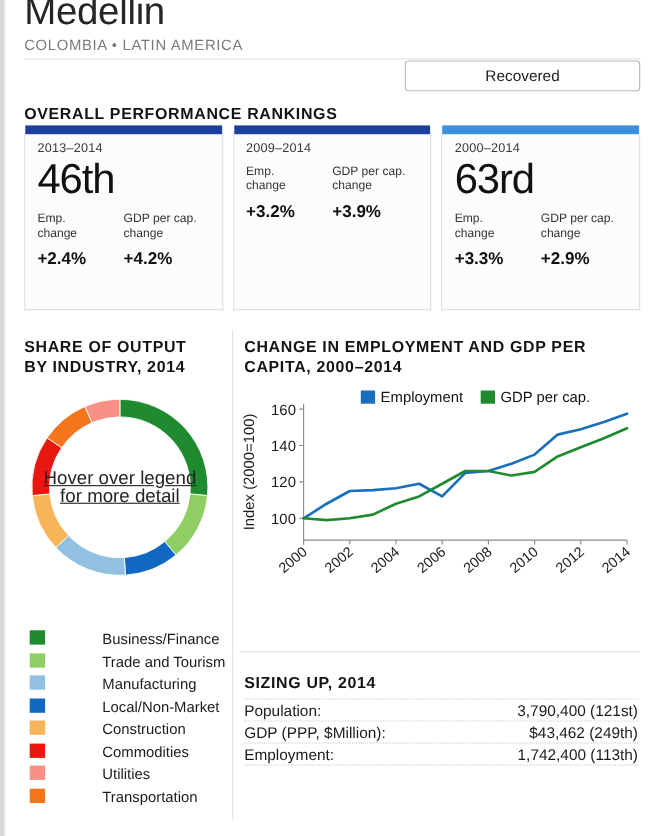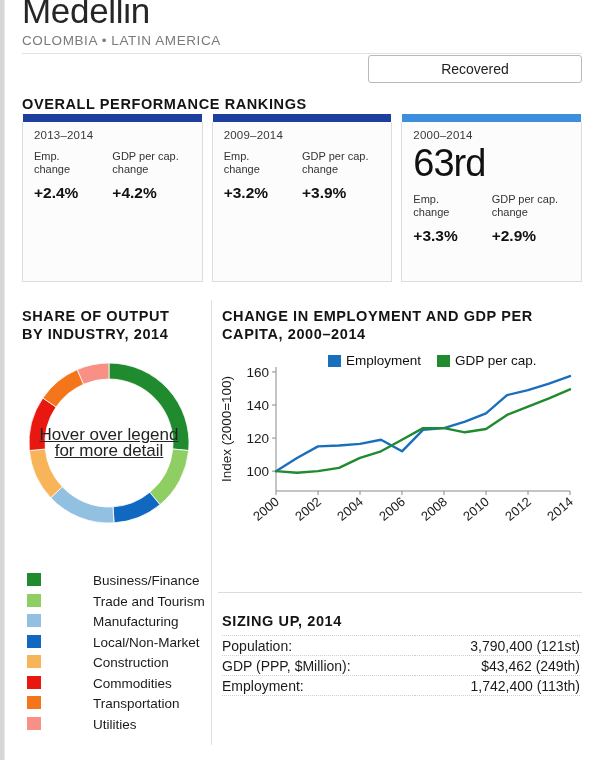--- a/index.html
+++ b/index.html
@@ -118,20 +118,21 @@
   <div class="header-rule"></div>
   <div class="status-btn">Recovered</div>
 
   <div class="sec-title" style="position:absolute;left:22px;top:95px;">OVERALL PERFORMANCE RANKINGS</div>
 
   <div class="rank-row">
 
     <div class="rank-card">
       <div class="rank-bar" id="bar0" style="background: rgb(29, 63, 158);"></div>
       <div class="rank-years">2013–2014</div>
+      <div class="rank-value">46th</div>
       <div class="metrics">
         <div class="metric">
           <div class="metric-lbl"><span>Emp.</span><br><span>change</span></div>
           <div class="metric-val">+2.4%</div>
         </div>
         <div class="metric">
           <div class="metric-lbl"><span>GDP per cap.</span><br><span>change</span></div>
           <div class="metric-val">+4.2%</div>
         </div>
       </div>
@@ -213,26 +214,26 @@
       </div>
       <div class="legend-item">
         <span class="legend-sw" style="background: rgb(248, 180, 88);"></span>
         <span class="legend-lbl">Construction</span>
       </div>
       <div class="legend-item">
         <span class="legend-sw" style="background: rgb(232, 23, 15);"></span>
         <span class="legend-lbl">Commodities</span>
       </div>
       <div class="legend-item">
+        <span class="legend-sw" style="background: rgb(249, 144, 133);"></span>
+        <span class="legend-lbl">Utilities</span>
+      </div>
+      <div class="legend-item">
         <span class="legend-sw" style="background: rgb(245, 117, 26);"></span>
         <span class="legend-lbl">Transportation</span>
-      </div>
-      <div class="legend-item">
-        <span class="legend-sw" style="background: rgb(249, 144, 133);"></span>
-        <span class="legend-lbl">Utilities</span>
       </div>
     </div>
 
   <div class="line-panel">
     <div class="line-title">
       <div class="sec-title">CHANGE IN EMPLOYMENT AND GDP PER</div>
       <div class="sec-title">CAPITA, 2000–2014</div>
     </div>
     <div class="chart-box">
       <div class="chart-legend" id="chart-legend">

